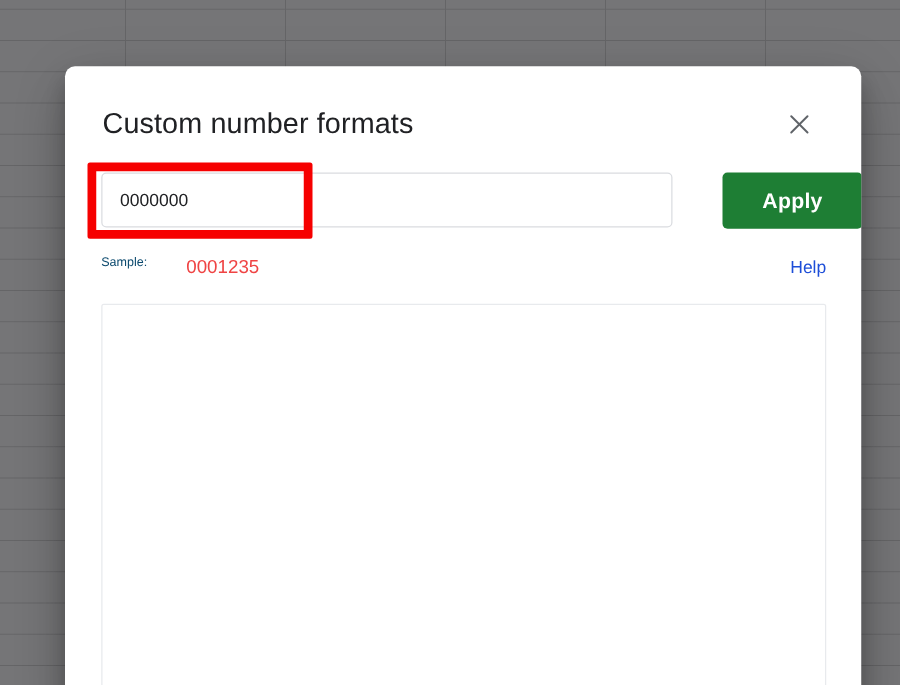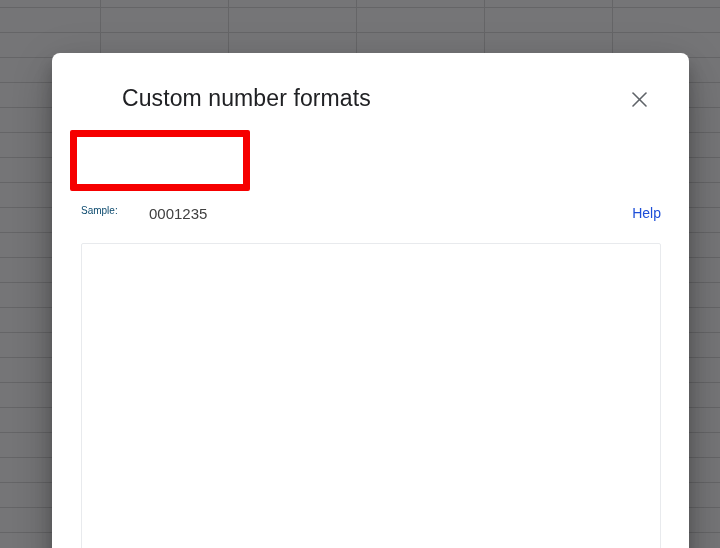--- a/index.html
+++ b/index.html
@@ -72,21 +72,20 @@
   }
   #dialog-title {
     position: absolute;
     left: 30px;
     top: 31px;
     font-size: 23px;
     line-height: 28px;
     color: #202124;
     letter-spacing: 0.1px;
     white-space: nowrap;
-    margin-left: 40px;
   }
   #close-button {
     position: absolute;
     left: 573px;
     top: 32px;
     width: 28px;
     height: 28px;
     display: flex;
     align-items: center;
     justify-content: center;
@@ -151,21 +150,21 @@
     top: 0;
     font-size: 10px;
     color: #0c4a6e;
     white-space: nowrap;
   }
   #sample-value {
     position: absolute;
     left: 68px;
     top: 0;
     font-size: 15px;
-    color: #404040;
+    color: #ef4444;
     white-space: nowrap;
   }
   #help-link {
     position: absolute;
     right: 0;
     top: 0;
     font-size: 14px;
     color: #1d4ed8;
     text-decoration: none;
     cursor: pointer;
@@ -215,20 +214,24 @@
       <div id="dialog-title">Custom number formats</div>
 
       <div id="close-button">
         <svg width="17" height="17" viewBox="0 0 17 17" aria-hidden="true">
           <line x1="2" y1="2" x2="15" y2="15" stroke="#5f6368" stroke-width="1.6" stroke-linecap="round"></line>
           <line x1="15" y1="2" x2="2" y2="15" stroke="#5f6368" stroke-width="1.6" stroke-linecap="round"></line>
         </svg>
       </div>
     </div>
 
+    <div id="format-row">
+      <input id="format-input" type="text" value="0000000" style="">
+      <button id="apply-button">Apply</button>
+    </div>
 
     <div id="sample-row">
       <span id="sample-label">Sample:</span>
       <span id="sample-value">0001235</span>
       <a id="help-link">Help</a>
     </div>
 
     <div id="format-list"></div>
 
   </div>

